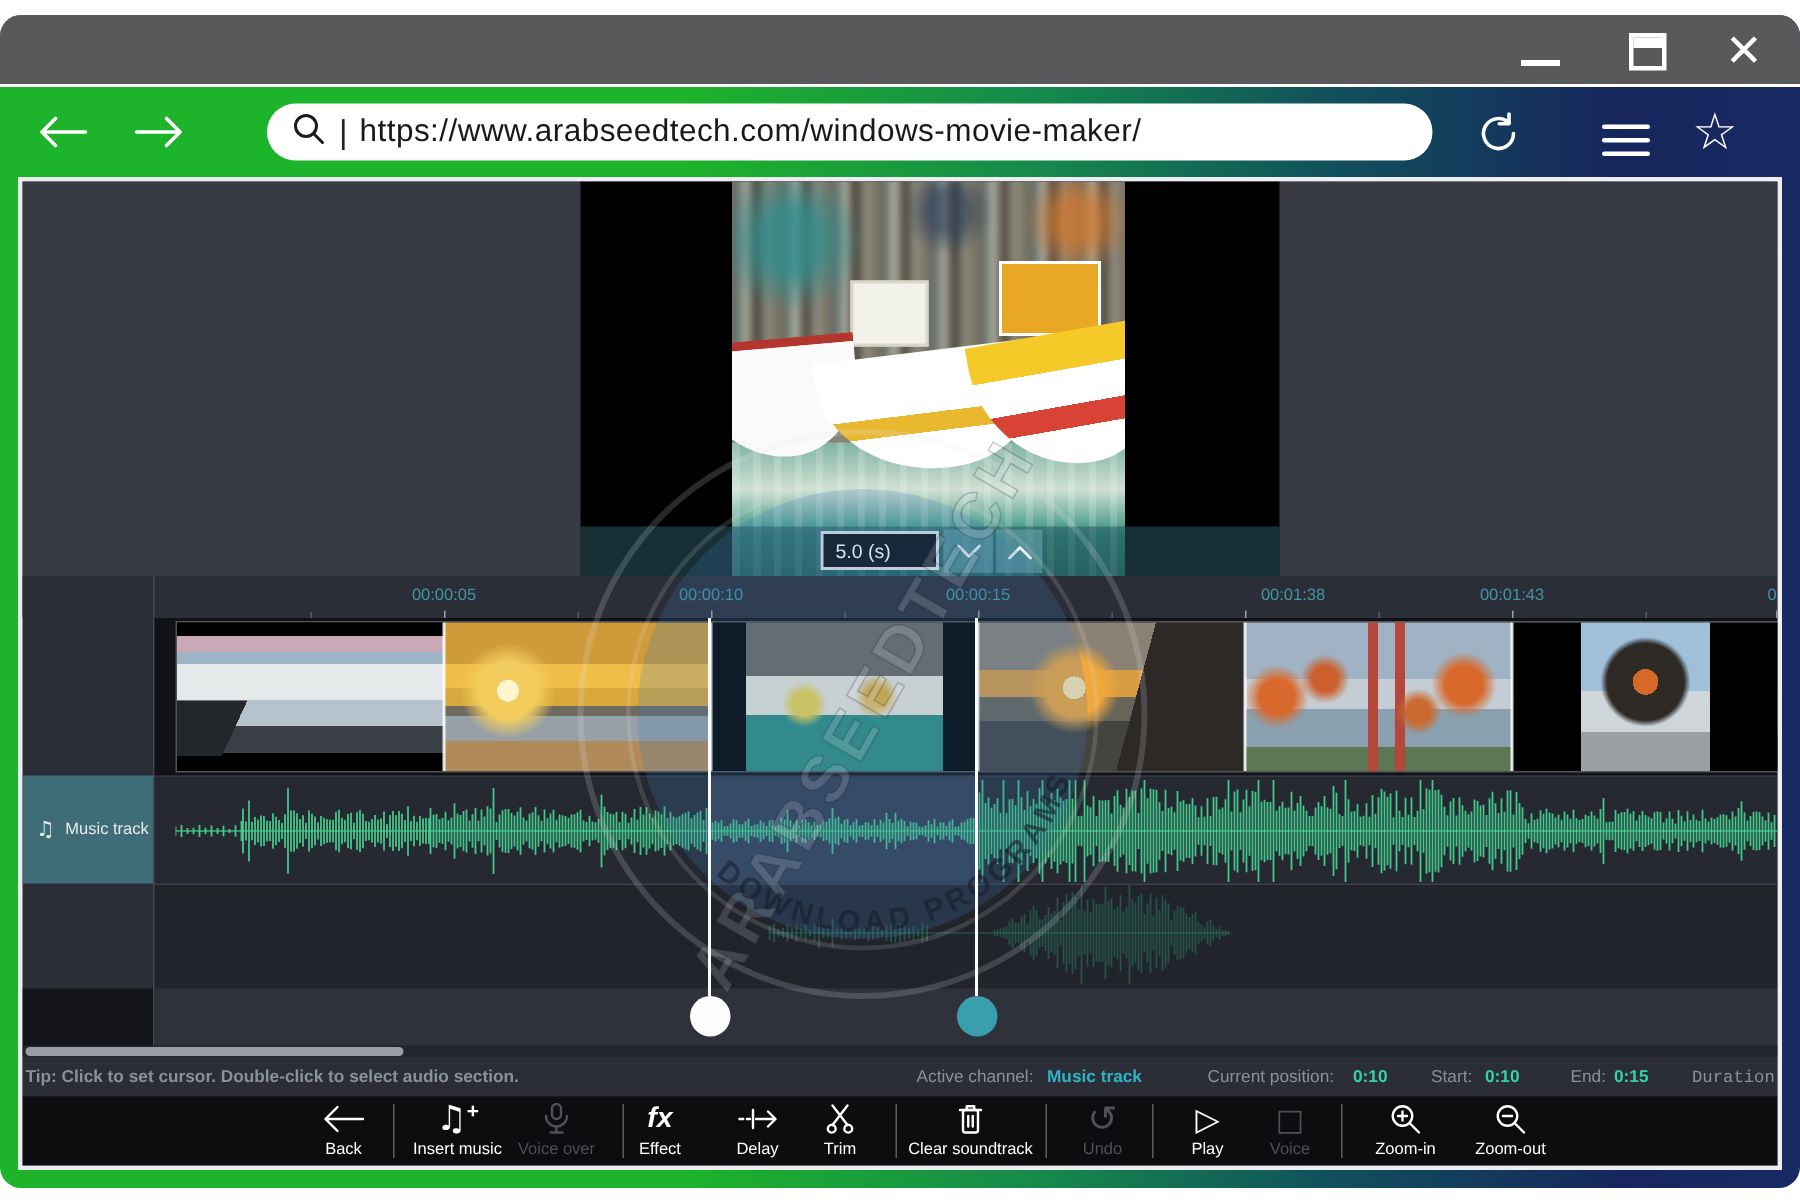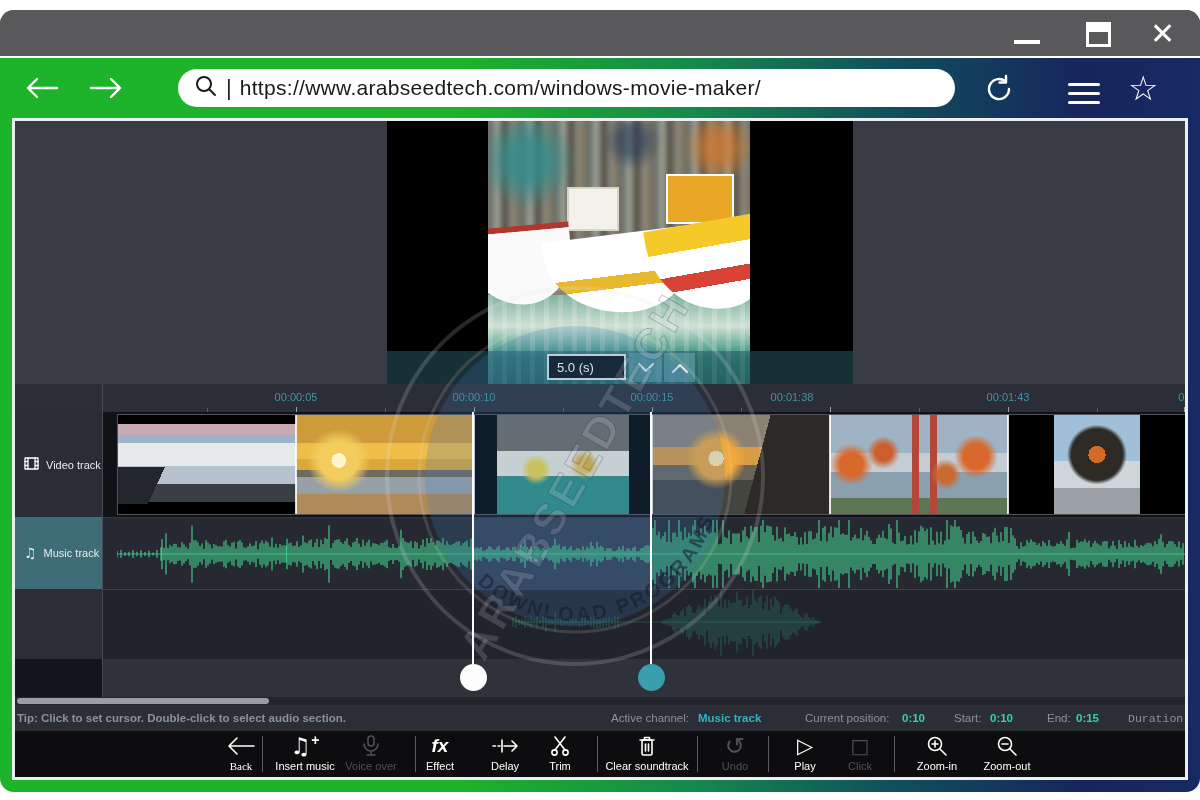--- a/index.html
+++ b/index.html
@@ -218,48 +218,39 @@
                 <path d="M3 11l7-7 7 7"></path>
               </svg>
           </button>
         </div>
       </div>
 
       <div class="ruler">
         <span class="rlab" style="left:281px;">00:00:05</span>
         <span class="rlab" style="left:459px;">00:00:10</span>
         <span class="rlab" style="left:637px;">00:00:15</span>
-        <span class="rlab" style="left:777px;">00:01:38</span>
+        <span class="rlab" style="left:847px;">00:01:38</span>
         <span class="rlab" style="left:993px;">00:01:43</span>
         <span class="rlab" style="left:1171px;">00:</span>
         <i class="rtick" style="left:281px;"></i>
           <i class="rtick" style="left:459px;"></i>
           <i class="rtick" style="left:637px;"></i>
         <i class="rtick" style="left:815px;"></i>
           <i class="rtick" style="left:993px;"></i>
           <i class="rtick" style="left:1169px;"></i>
         <i class="rtick mid" style="left:192px;"></i>
           <i class="rtick mid" style="left:370px;"></i>
           <i class="rtick mid" style="left:548px;"></i>
         <i class="rtick mid" style="left:726px;"></i>
           <i class="rtick mid" style="left:904px;"></i>
           <i class="rtick mid" style="left:1082px;"></i>
       </div>
 
       <div class="leftcol">
         <div class="lc-spacer"></div>
-        <div class="trk trk-video">
-          <span>
-            <svg class="ln" width="15" height="13" viewBox="0 0 15 13" stroke="#fff" stroke-width="1.3">
-                <rect x="1" y="1" width="13" height="11"></rect>
-                <path d="M4 1v11M11 1v11M1 4.5h3M1 8.5h3M11 4.5h3M11 8.5h3"></path>
-              </svg>
-          </span>
-          <span>Video track</span>
-        </div>
         <div class="trk trk-music">
           <span class="glyph" style="font-size:14px;">♫</span>
           <span>Music track</span>
         </div>
         <div class="lc-bottom"></div>
         <div class="lc-divider"></div>
       </div>
 
       <div class="timeline">
         <div class="row-video">
@@ -322,21 +313,21 @@
         <span class="st-lab" style="left:790px;">Current position:</span>
         <span class="st-val" style="left:887px;">0:10</span>
         <span class="st-lab" style="left:939px;">Start:</span>
         <span class="st-val" style="left:975px;">0:10</span>
         <span class="st-lab" style="left:1032px;">End:</span>
         <span class="st-val" style="left:1061px;">0:15</span>
         <span class="st-lab" style="left:1113px;font-family:Liberation Mono, monospace;">Duration:</span>
       </div>
 
       <div class="bottombar">
-        <div class="titem" style="left:182px;font-family:Liberation Serif, serif;">
+        <div class="titem" style="left:170px;">
           <div class="ic">
             <svg class="ln" width="30" height="22" viewBox="0 0 30 22" stroke-width="1.8">
                 <path d="M28 11H3M11 3l-8 8 8 8"></path>
               </svg>
           </div>
           <div class="lab">Back</div>
         </div>
         <i class="tsep" style="left:247px;"></i>
         <div class="titem" style="left:246px;">
           <div class="ic">
@@ -403,21 +394,21 @@
         <div class="titem" style="left:746px;">
           <div class="ic glyph">
               <span style="font-size:21px; line-height:22px;" class="glyph">▷</span>
             </div>
           <div class="lab">Play</div>
         </div>
         <div class="titem dis" style="left:801px;">
           <div class="ic glyph">
               <span style="font-size:20px; line-height:22px;" class="glyph">□</span>
             </div>
-          <div class="lab">Click</div>
+          <div class="lab">Voice</div>
         </div>
         <i class="tsep" style="left:879px;"></i>
         <div class="titem" style="left:878px;">
           <div class="ic">
             <svg class="ln" width="22" height="22" viewBox="0 0 22 22" stroke-width="1.6">
                 <circle cx="9" cy="9" r="6.5"></circle>
                 <path d="M14 14l6 6M6 9h6M9 6v6"></path>
               </svg>
           </div>
           <div class="lab">Zoom-in</div>

